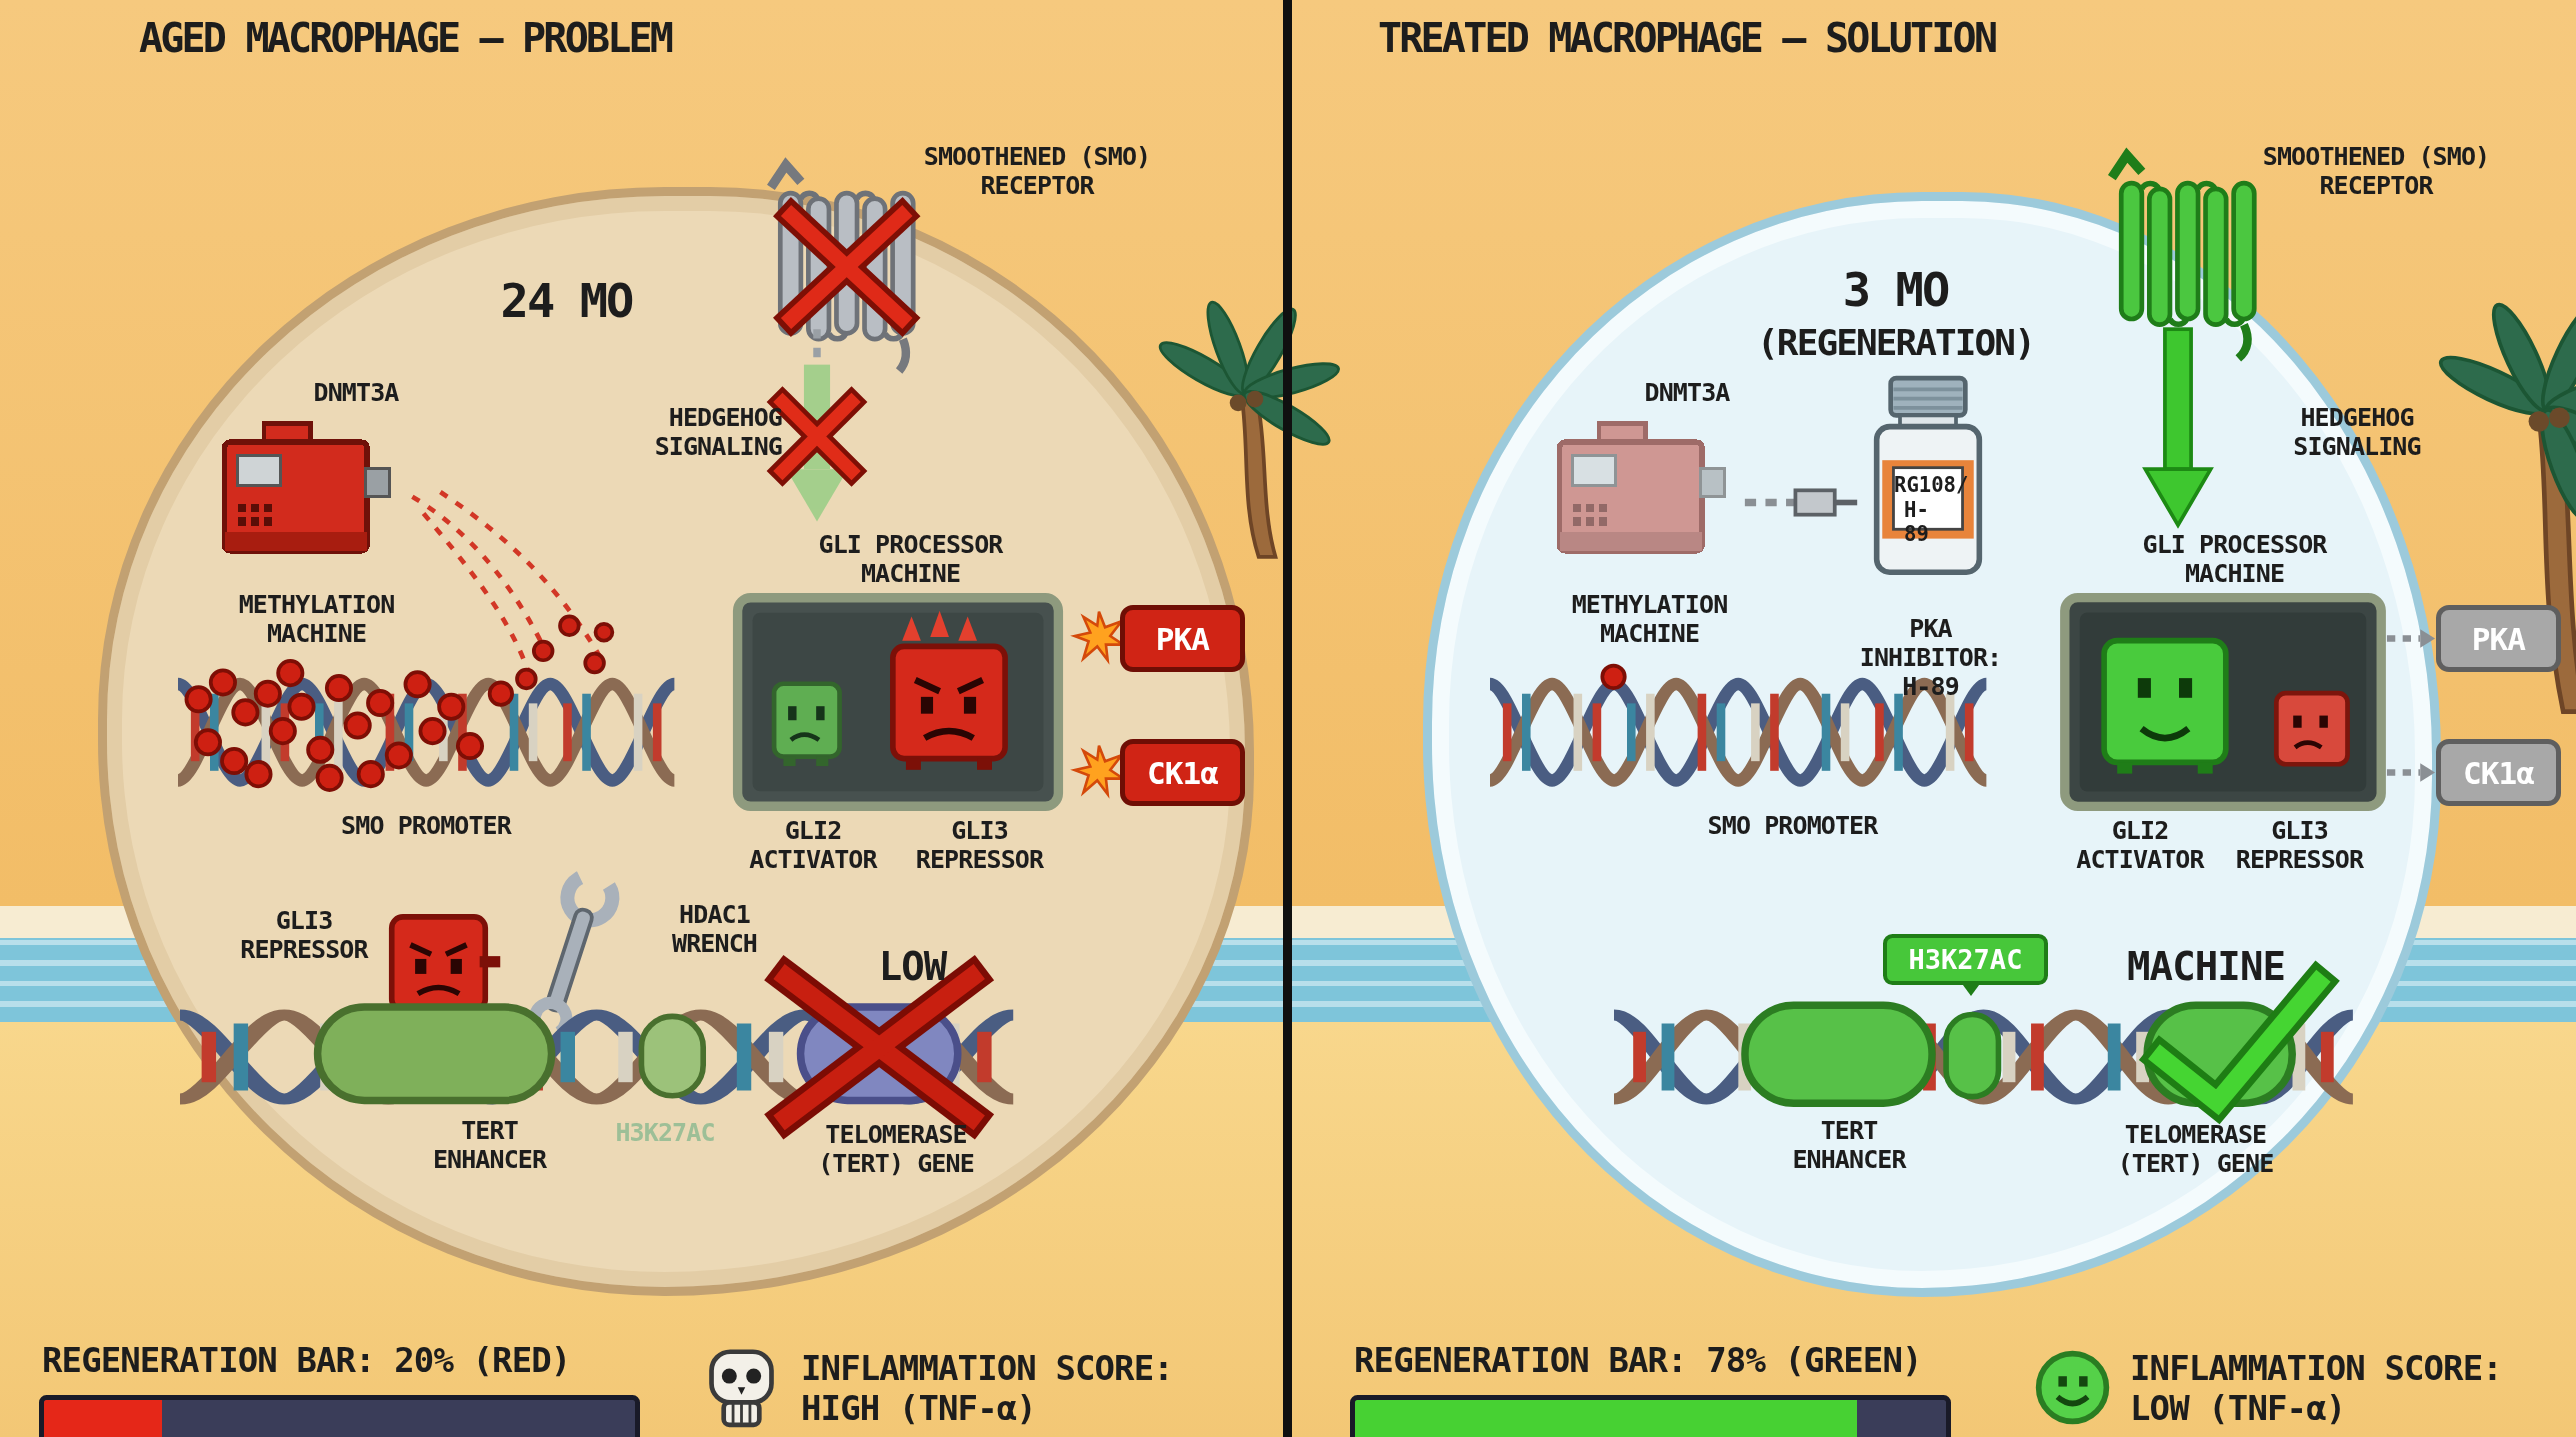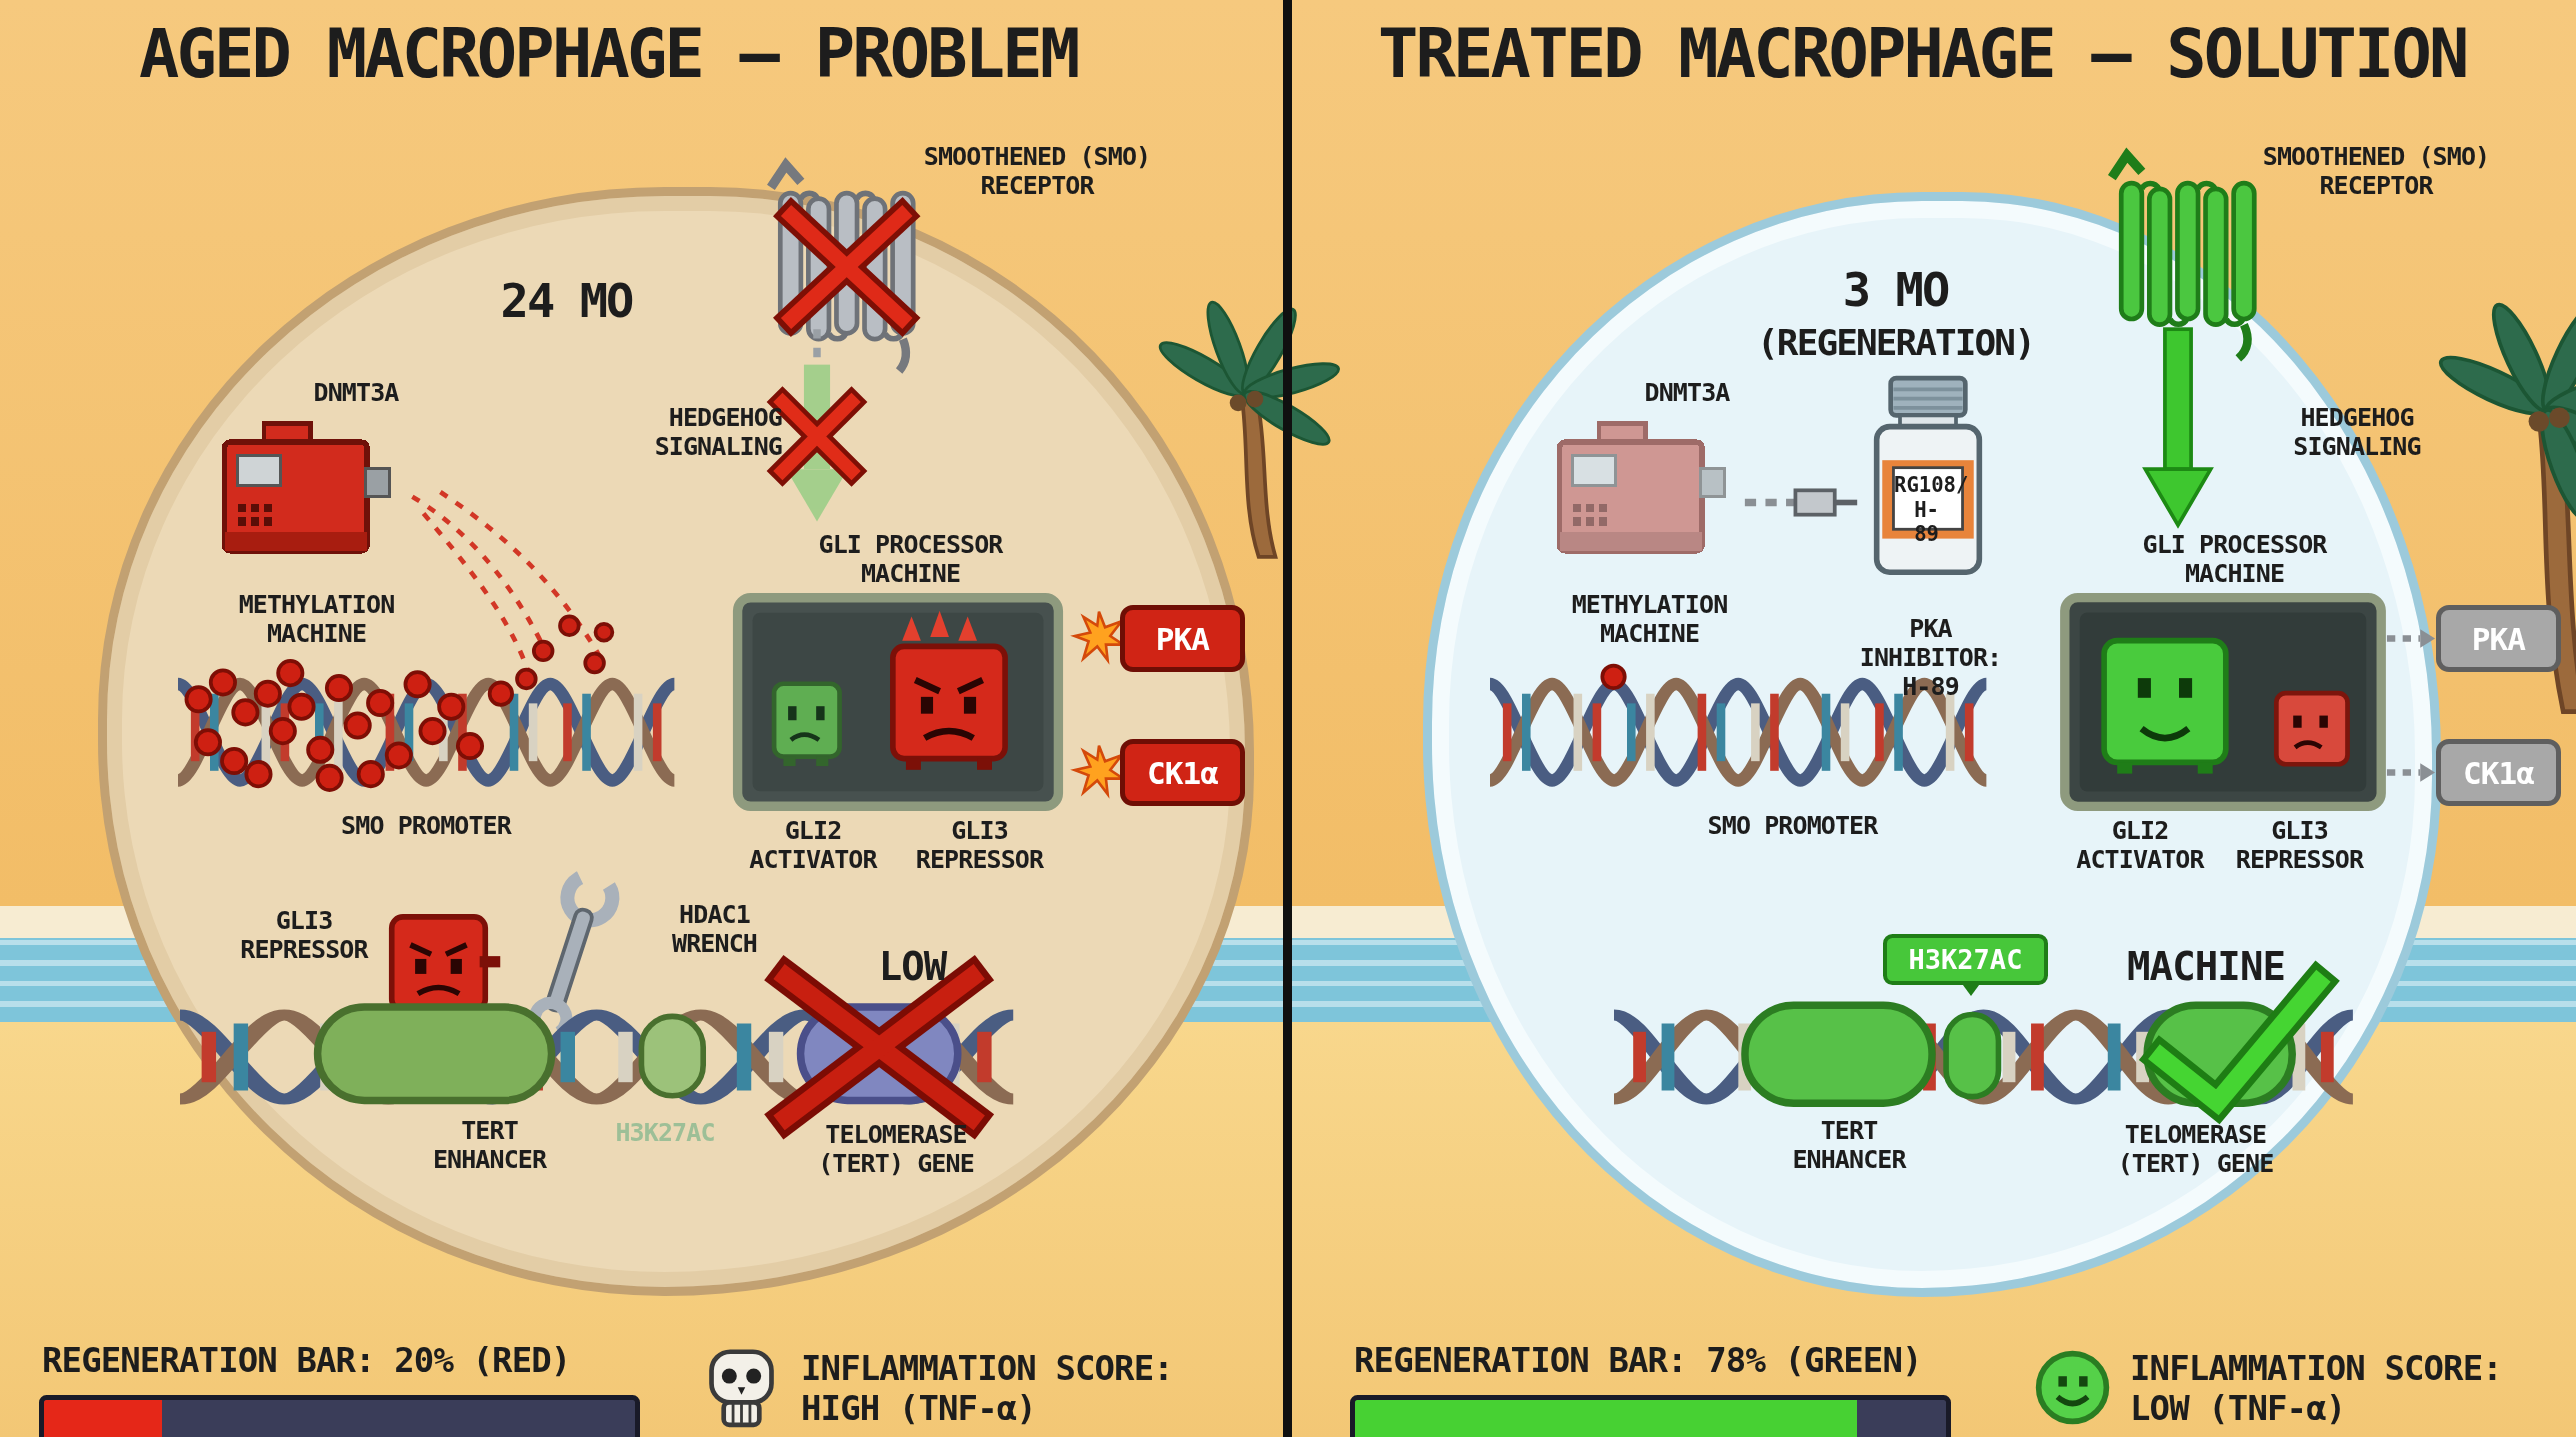--- a/index.html
+++ b/index.html
@@ -2,21 +2,21 @@
 <html style="font-size:15px"><head>
 <meta charset="utf-8">
 <style>
   *{margin:0;padding:0;box-sizing:border-box}
   html,body{width:2576px;height:1438px;overflow:hidden}
   body{position:relative;font-family:"DejaVu Sans Mono",monospace;font-weight:bold;color:#1d1d1d;background:#f4c473}
   .abs{position:absolute}
   .ml{white-space:pre-line}
   .lbl{font-size:25px;line-height:1.16;letter-spacing:-0.9px;text-align:center;z-index:4}
   .lbl.ta-l{text-align:center}.lbl.ta-r{text-align:right}
-  .title{position:absolute;top:15px;font-size:67px;letter-spacing:-2.8px;white-space:nowrap;z-index:7}
+  .title{position:absolute;top:15px;font-size:40px;letter-spacing:-2.8px;white-space:nowrap;z-index:7}
   .band{position:absolute;left:0;width:2576px;z-index:0}
   .sky{top:0;height:906px;background:linear-gradient(#f6c97e,#f2bd67)}
   .foam{top:906px;height:32px;background:#f7ecd2}
   .sea{top:938px;height:84px;background:#7ec5da;background-image:repeating-linear-gradient(0deg,rgba(255,255,255,0) 0 15px,rgba(255,255,255,.45) 15px 20.6px)}
   .sand{top:1022px;height:416px;background:linear-gradient(#f8d78c,#f3c775)}
   .cell{position:absolute;z-index:2;border-radius:50% 48% 52% 50%/49% 52% 48% 51%}
   .cell-left{background:#ecd9b6;border:9.4px solid #c2a172;box-shadow:inset 0 0 0 15px #e3cda6}
   .cell-right{background:#e7f4f9;border:9.4px solid #9ccadb;box-shadow:inset 0 0 0 17px #f4fbfd}
   .divider{position:absolute;left:1283px;top:0;width:9.4px;height:1438px;background:#101010;z-index:6}
   .badge{position:absolute;width:125px;height:67px;border-radius:13px;display:flex;align-items:center;justify-content:center;color:#fff;font-size:31px;letter-spacing:-0.9px;z-index:4}
@@ -357,21 +357,21 @@
 <svg class="abs" style="left:1858px;top:374px" width="140" height="206" viewBox="0 0 150 220">
  <rect x="35" y="4" width="80" height="40" rx="6" fill="#9fb2bd" stroke="#55656e" stroke-width="5"></rect>
  <line x1="38" y1="16" x2="112" y2="16" stroke="#7d919c" stroke-width="4"></line>
     <line x1="38" y1="26" x2="112" y2="26" stroke="#7d919c" stroke-width="4"></line>
     <line x1="38" y1="36" x2="112" y2="36" stroke="#7d919c" stroke-width="4"></line>
  <rect x="45" y="44" width="60" height="12" fill="#dfe6ea" stroke="#55656e" stroke-width="4"></rect>
  <rect x="20" y="56" width="110" height="156" rx="14" fill="#eef3f5" stroke="#55656e" stroke-width="6"></rect>
  <rect x="26" y="92" width="98" height="84" fill="#e8843b"></rect>
  <rect x="38" y="100" width="74" height="66" fill="#ffffff" stroke="#444444" stroke-width="3"></rect>
 </svg>
-<div class="abs ml" style="left:1894px;top:473px;width:45px;font-size:20.6px;line-height:1.2;text-align:right;z-index:4">RG108/
+<div class="abs ml" style="left:1894px;top:473px;width:45px;font-size:20.6px;line-height:1.2;text-align:center;z-index:4">RG108/
 H-89</div>
 <div class="abs lbl ml" style="left:1837px;top:614px;width:187px">PKA INHIBITOR:
 H-89</div>
 
 <svg class="abs" style="left:1490px;top:660px;width:496px;height:145px" viewBox="0 0 530 155" preserveAspectRatio="none">
  <use href="#helix" transform="scale(1.02,1.03)"></use>
  <circle cx="132" cy="18" r="12" fill="#ce2012" stroke="#7e0e05" stroke-width="4"></circle>
 </svg>
 <div class="abs lbl" style="left:1685px;top:811px;width:215px">SMO PROMOTER</div>
 

